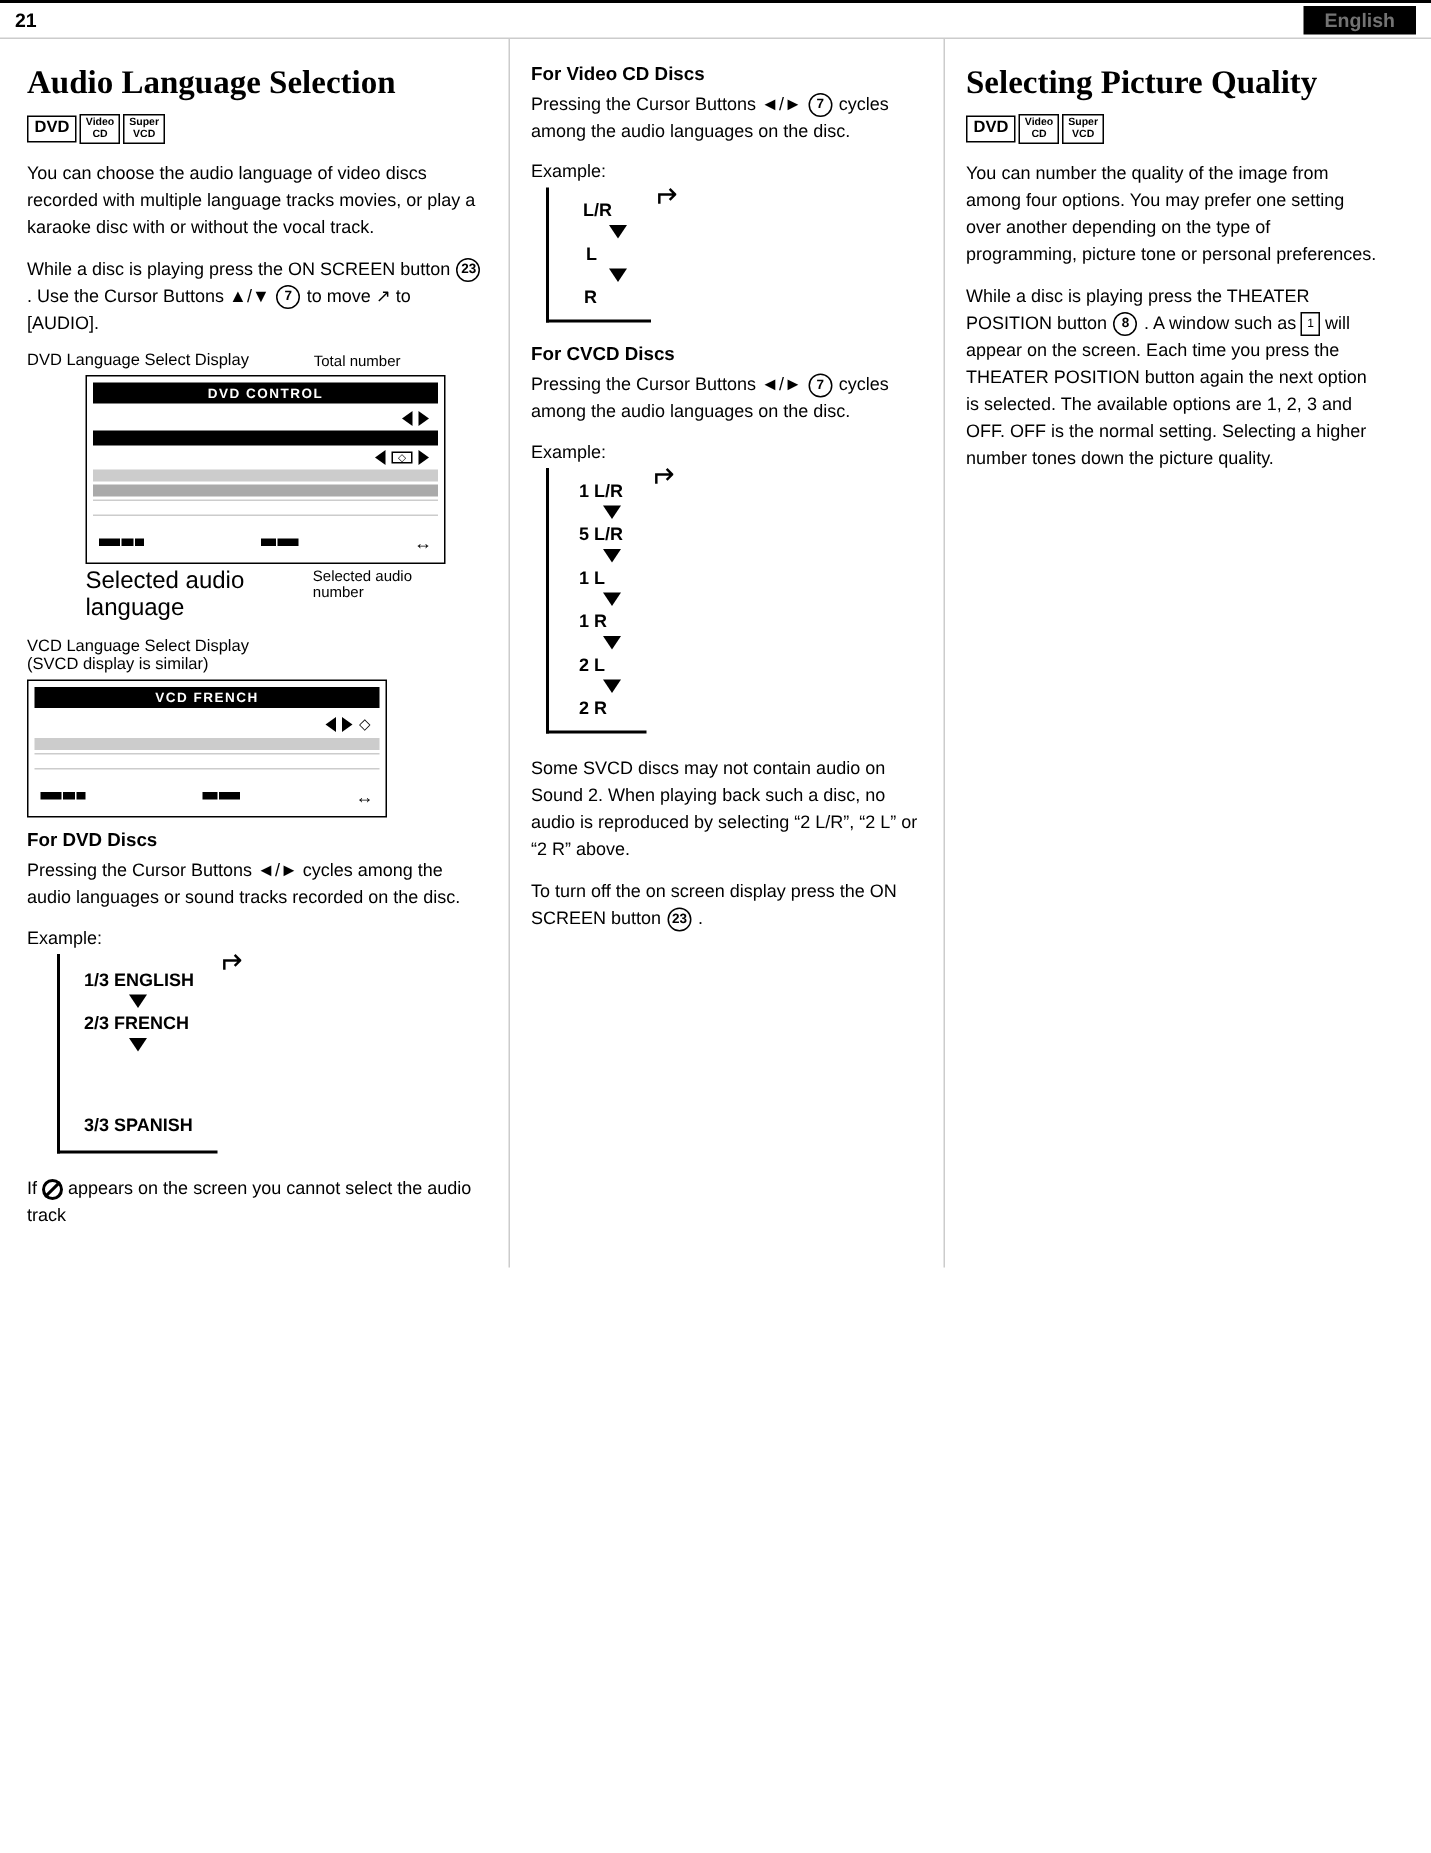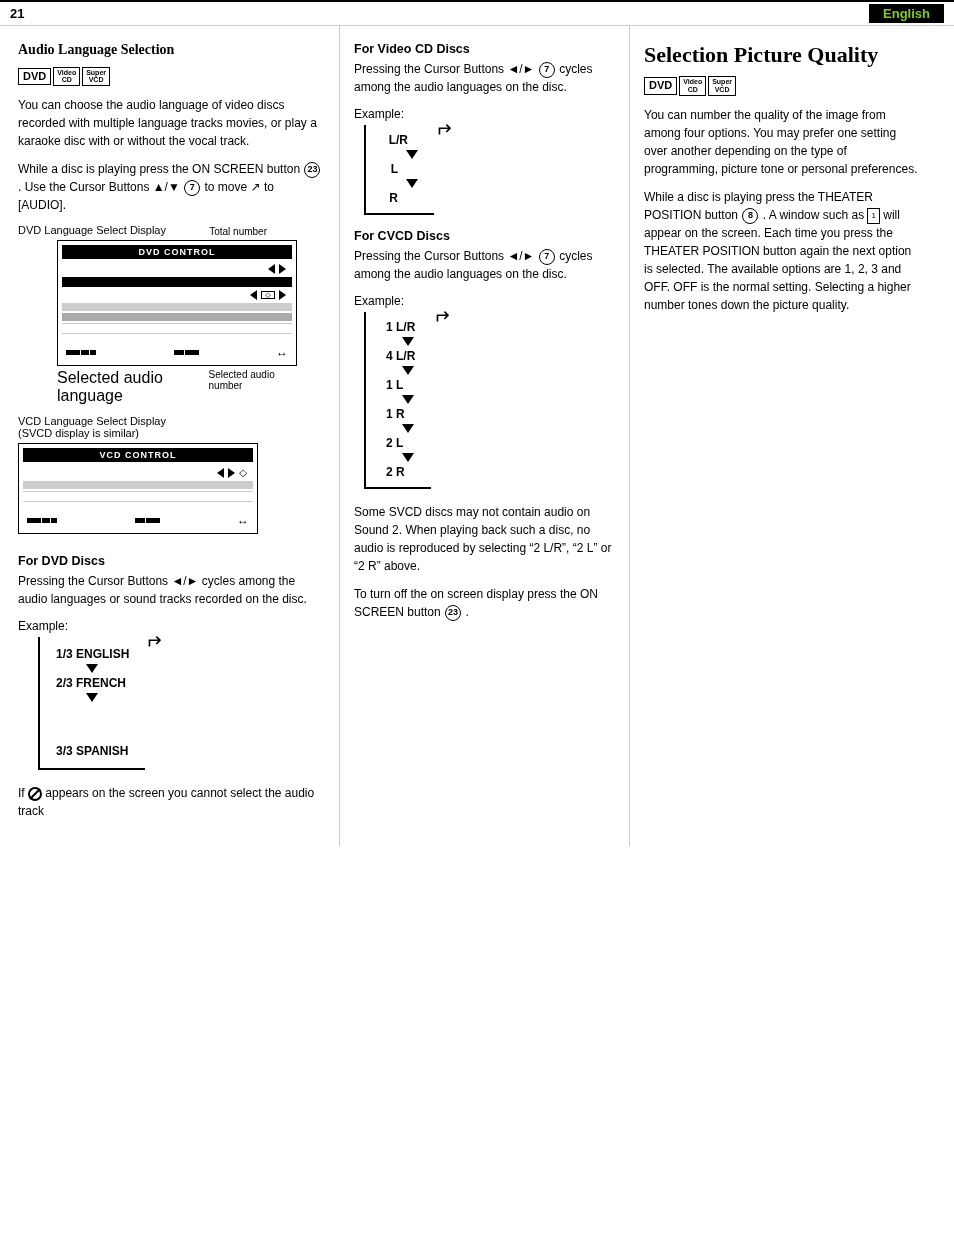--- a/index.html
+++ b/index.html
@@ -21,21 +21,21 @@
       border-bottom: 1px solid #ccc;
       padding: 2px 10px;
       margin-bottom: 0;
     }
     .page-number {
       font-weight: bold;
       font-size: 13px;
     }
     .page-lang {
       background: #000;
-      color: #84cc16;
+      color: #737373;
       font-weight: bold;
       font-size: 13px;
       padding: 2px 14px;
     }
 
     
     .main-content {
       display: flex;
       padding: 0;
     }
@@ -54,21 +54,21 @@
       border-right: 1px solid #ccc;
     }
 
     
     .right-col {
       width: 306px;
       padding: 16px 14px;
     }
 
     h1.section-title {
-      font-size: 14px;
+      font-size: 22px;
       font-weight: bold;
       font-family: Georgia, serif;
       margin-bottom: 8px;
       line-height: 1.2;
     }
 
     h2.section-title-right {
       font-size: 22px;
       font-weight: bold;
       font-family: Georgia, serif;
@@ -131,21 +131,21 @@
     }
 
     
     .display-label {
       font-size: 11px;
       margin-bottom: 4px;
     }
 
     .diagram-container {
       position: relative;
-      margin-bottom: 20px;
+      margin-bottom: 8px;
     }
 
     .diagram-box {
       border: 1.5px solid #000;
       width: 240px;
       padding: 4px;
       background: #fff;
     }
 
     .diagram-header {
@@ -322,21 +322,21 @@
         </div>
       </div>
     </div>
 
     <div class="vcd-diagram diagram-container">
       <div class="display-label">
         <span>VCD Language Select Display</span><br>
         <span>(SVCD display is similar)</span>
       </div>
       <div class="diagram-box">
-        <div class="diagram-header">VCD CONTROL</div>
+        <div class="diagram-header">VCD FRENCH</div>
 
         <div style="display:flex; justify-content:flex-end; align-items:center; padding:1px 6px; gap:4px;">
           <div class="tri-left"></div>
           <div class="tri-right"></div>
           <div style="font-size:10px; color:#000;">◇</div>
         </div>
 
         <div style="height:8px; background:#ccc; margin:2px 0;"></div>
         <div style="height:8px; margin:2px 0; border-top:1px solid #ccc;"></div>
         <div style="height:8px; margin:2px 0; border-top:1px solid #ccc;"></div>
@@ -420,21 +420,21 @@
       </p>
 
       <div class="example-container">
         <span class="example-label">Example:</span>
         <div style="display:flex; align-items:flex-start; margin-top:4px;">
           <div style="position:relative; border-left:2px solid #000; border-bottom:2px solid #000; padding:8px 16px 8px 20px; margin-left:10px;">
 
             <div style="position:absolute; top:-8px; right:-18px; font-size:20px; transform:rotate(180deg);">↵</div>
             <div style="font-size:12px; font-weight:bold;">1 L/R</div>
             <div class="cycle-arrow-down" style="margin:3px 0 3px 16px;"></div>
-            <div style="font-size:12px; font-weight:bold;">4 L/R</div>
+            <div style="font-size:12px; font-weight:bold;">5 L/R</div>
             <div class="cycle-arrow-down" style="margin:3px 0 3px 16px;"></div>
             <div style="font-size:12px; font-weight:bold;">1 L</div>
             <div class="cycle-arrow-down" style="margin:3px 0 3px 16px;"></div>
             <div style="font-size:12px; font-weight:bold;">1 R</div>
             <div class="cycle-arrow-down" style="margin:3px 0 3px 16px;"></div>
             <div style="font-size:12px; font-weight:bold;">2 L</div>
             <div class="cycle-arrow-down" style="margin:3px 0 3px 16px;"></div>
             <div style="font-size:12px; font-weight:bold;">2 R</div>
           </div>
         </div>
@@ -444,21 +444,21 @@
     <p class="body-text">Some SVCD discs may not contain audio on Sound 2.  When playing back such a disc, no audio is reproduced by selecting “2 L/R”, “2 L” or “2 R” above.</p>
 
     <p class="body-text">
       <span>To turn off the on screen display press the ON SCREEN button</span>
       <span class="circle-badge">23</span>
       <span>.</span>
     </p>
   </div>
 
   <div class="right-col">
-    <h2 class="section-title-right">Selection Picture Quality</h2>
+    <h2 class="section-title-right">Selecting Picture Quality</h2>
 
     <div class="format-badges">
       <span class="badge badge-dvd">DVD</span>
       <span class="badge-video-cd badge">
         <span style="font-size:7px;">Video</span>
         <span style="font-size:7px;">CD</span>
       </span>
       <span class="badge-super-vcd badge">
         <span style="font-size:7px;">Super</span>
         <span style="font-size:7px;">VCD</span>

